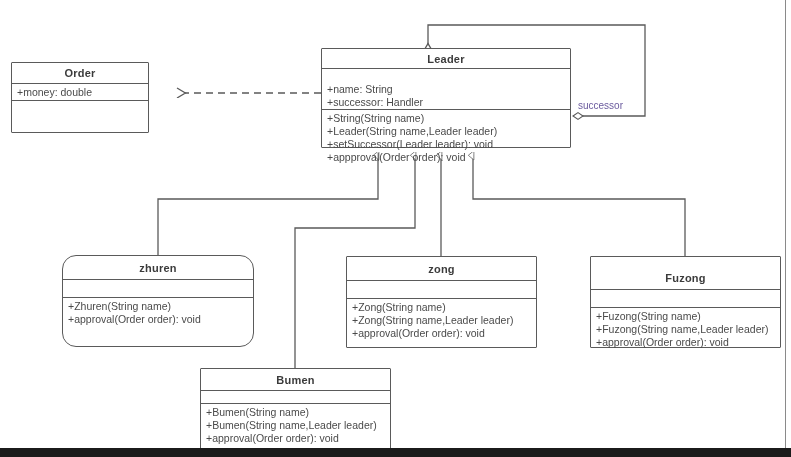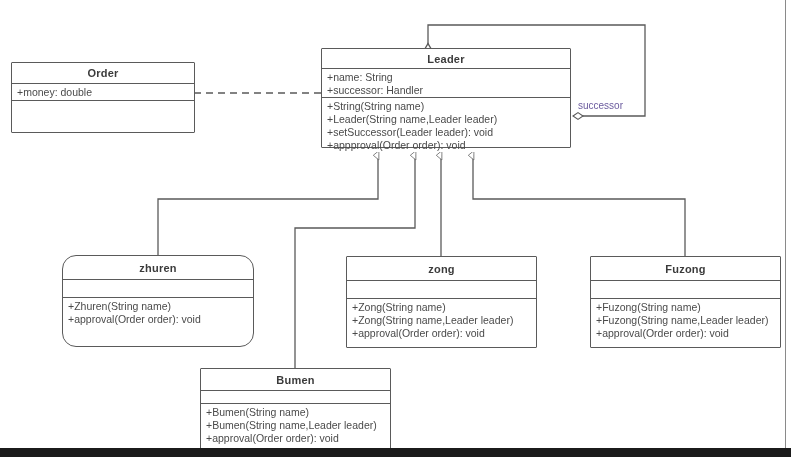--- a/index.html
+++ b/index.html
@@ -116,30 +116,30 @@
       <path d="M 295 368 L 295 228 L 415 228 L 415 155" marker-end="url(#hollow-tri)"></path>
 
       <path d="M 441 256 L 441 155" marker-end="url(#hollow-tri)"></path>
 
       <path d="M 685 256 L 685 199 L 473 199 L 473 155" marker-end="url(#hollow-tri)"></path>
     </g>
   </svg>
 
   <div class="edge-label" style="left:578px; top:100px;">successor</div>
 
-  <div class="uml-class" style="left:11px; top:62px; width:184px; height:71px;">
+  <div class="uml-class" style="left:11px; top:62px; width:138px; height:71px;">
     <div class="uml-title" style="height:21px;">Order</div>
     <div class="uml-attrs" style="height:17px;">
       <div class="uml-line">+money:  double</div>
     </div>
   </div>
 
   <div class="uml-class" style="left:321px; top:48px; width:250px; height:100px;">
     <div class="uml-title" style="height:20px;">Leader</div>
-    <div class="uml-attrs" style="height:29px;">
+    <div class="uml-attrs" style="height:29px;margin-top:12px;">
       <div class="uml-line">+name:  String</div>
       <div class="uml-line">+successor:  Handler</div>
     </div>
     <div class="uml-ops">
       <div class="uml-line">+String(String name)</div>
       <div class="uml-line">+Leader(String name,Leader leader)</div>
       <div class="uml-line">+setSuccessor(Leader leader):  void</div>
       <div class="uml-line">+appproval(Order order):  void</div>
     </div>
   </div>
@@ -157,21 +157,21 @@
     <div class="uml-title" style="height:24px;">zong</div>
     <div class="uml-attrs" style="height:18px;"></div>
     <div class="uml-ops">
       <div class="uml-line">+Zong(String name)</div>
       <div class="uml-line">+Zong(String name,Leader leader)</div>
       <div class="uml-line">+approval(Order order):  void</div>
     </div>
   </div>
 
   <div class="uml-class" style="left:590px; top:256px; width:191px; height:92px;">
-    <div class="uml-title" style="height:24px;">Fuzong</div>
+    <div class="uml-title" style="height:24px;margin-top:9px;">Fuzong</div>
     <div class="uml-attrs" style="height:18px;"></div>
     <div class="uml-ops">
       <div class="uml-line">+Fuzong(String name)</div>
       <div class="uml-line">+Fuzong(String name,Leader leader)</div>
       <div class="uml-line">+approval(Order order):  void</div>
     </div>
   </div>
 
   <div class="uml-class" style="left:200px; top:368px; width:191px; height:98px;">
     <div class="uml-title" style="height:22px;">Bumen</div>

